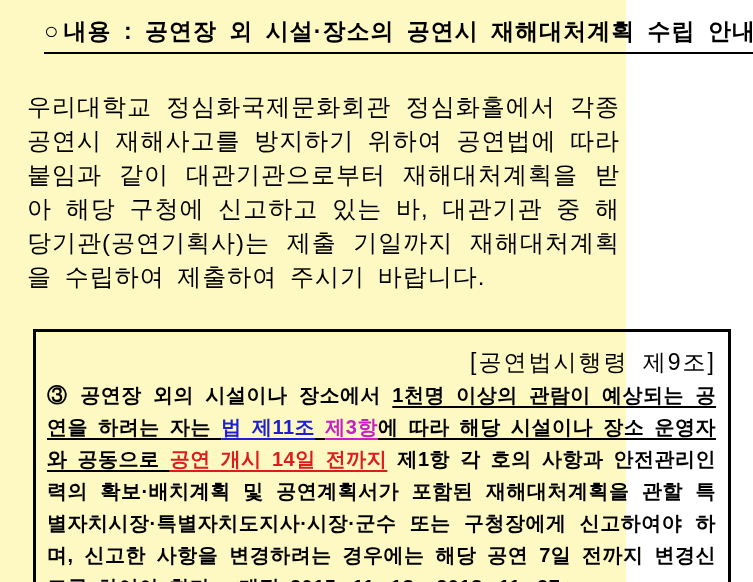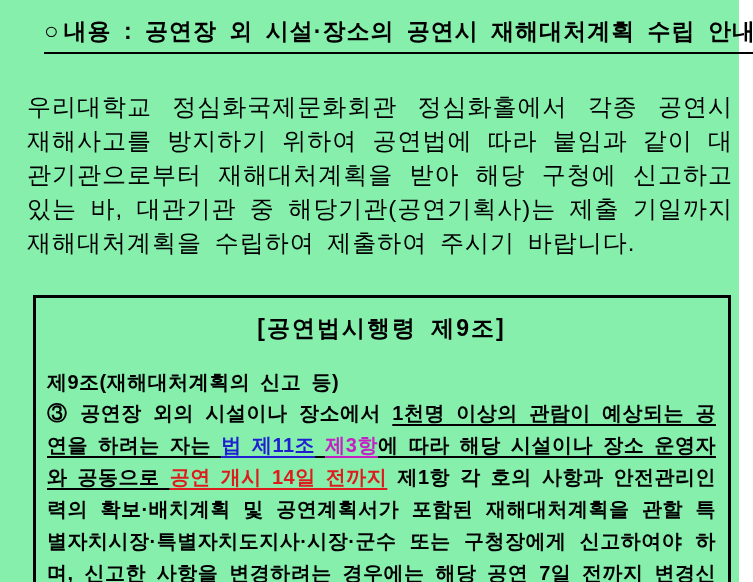--- a/index.html
+++ b/index.html
@@ -8,23 +8,23 @@
     background: #ffffff;
   }
   body {
     width: 753px;
     height: 582px;
     font-family: "Liberation Sans", sans-serif;
     color: #000000;
     overflow: hidden;
   }
   .page {
-    width: 739px;
+    width: 626px;
     height: 582px;
-    background: #86efac;
+    background: #fef9c3;
   }
   
   .doc-title {
     padding: 16px 0 0 44px;
     font-size: 23px;
     font-weight: 700;
     letter-spacing: 1px;
     word-spacing: 5px;
     white-space: nowrap;
   }
@@ -50,23 +50,23 @@
   
   .law-box {
     margin: 35px 0 0 33px;
     width: 698px;
     box-sizing: border-box;
     border: 3px solid #000000;
     padding: 15px 12px 13px 11px;
     min-height: 291px;
   }
   .law-heading {
-    text-align: center;
+    text-align: right;
     font-size: 23px;
-    font-weight: 700;
+    font-weight: 400;
     letter-spacing: 2px;
     word-spacing: 6px;
   }
   .law-article-title {
     margin-top: 25px;
     font-size: 20px;
     font-weight: 700;
     letter-spacing: 0.5px;
     word-spacing: 4px;
   }
@@ -97,17 +97,16 @@
   <div class="doc-title">
     <span class="title-underline">
       <span class="bullet">○</span><span>내용 : 공연장 외 시설·장소의 공연시 재해대처계획 수립 안내</span>
     </span>
   </div>
 
   <p class="intro">우리대학교 정심화국제문화회관 정심화홀에서 각종 공연시 재해사고를 방지하기 위하여 공연법에 따라 붙임과 같이 대관기관으로부터 재해대처계획을 받아 해당 구청에 신고하고 있는 바, 대관기관 중 해당기관(공연기획사)는 제출 기일까지 재해대처계획을 수립하여 제출하여 주시기 바랍니다.</p>
 
   <div class="law-box">
     <div class="law-heading">[공연법시행령 제9조]</div>
-    <div class="law-article-title">제9조(재해대처계획의 신고 등)</div>
     <div class="law-text"><span class="seg-normal">③ 공연장 외의 시설이나 장소에서 </span><span class="seg-emph">1천명 이상의 관람이 예상되는 공연을 하려는 자는 </span><span class="seg-emph" style="color: rgb(31, 31, 210);">법 제11조</span><span class="seg-emph"> </span><span class="seg-emph" style="color: rgb(195, 33, 195);">제3항</span><span class="seg-emph">에 따라 해당 시설이나 장소 운영자와 공동으로 </span><span class="seg-emph" style="color: rgb(221, 29, 29);">공연 개시 14일 전까지</span><span class="seg-normal"> 제1항 각 호의 사항과 안전관리인력의 확보·배치계획 및 공연계획서가 포함된 재해대처계획을 관할 특별자치시장·특별자치도지사·시장·군수 또는 구청장에게 신고하여야 하며, 신고한 사항을 변경하려는 경우에는 해당 공연 7일 전까지 변경신고를 하여야 한다.  &lt;개정 2015. 11. 18., 2018. 11. 27.&gt;</span></div>
   </div>
 
 </div>
 
 </body></html>

